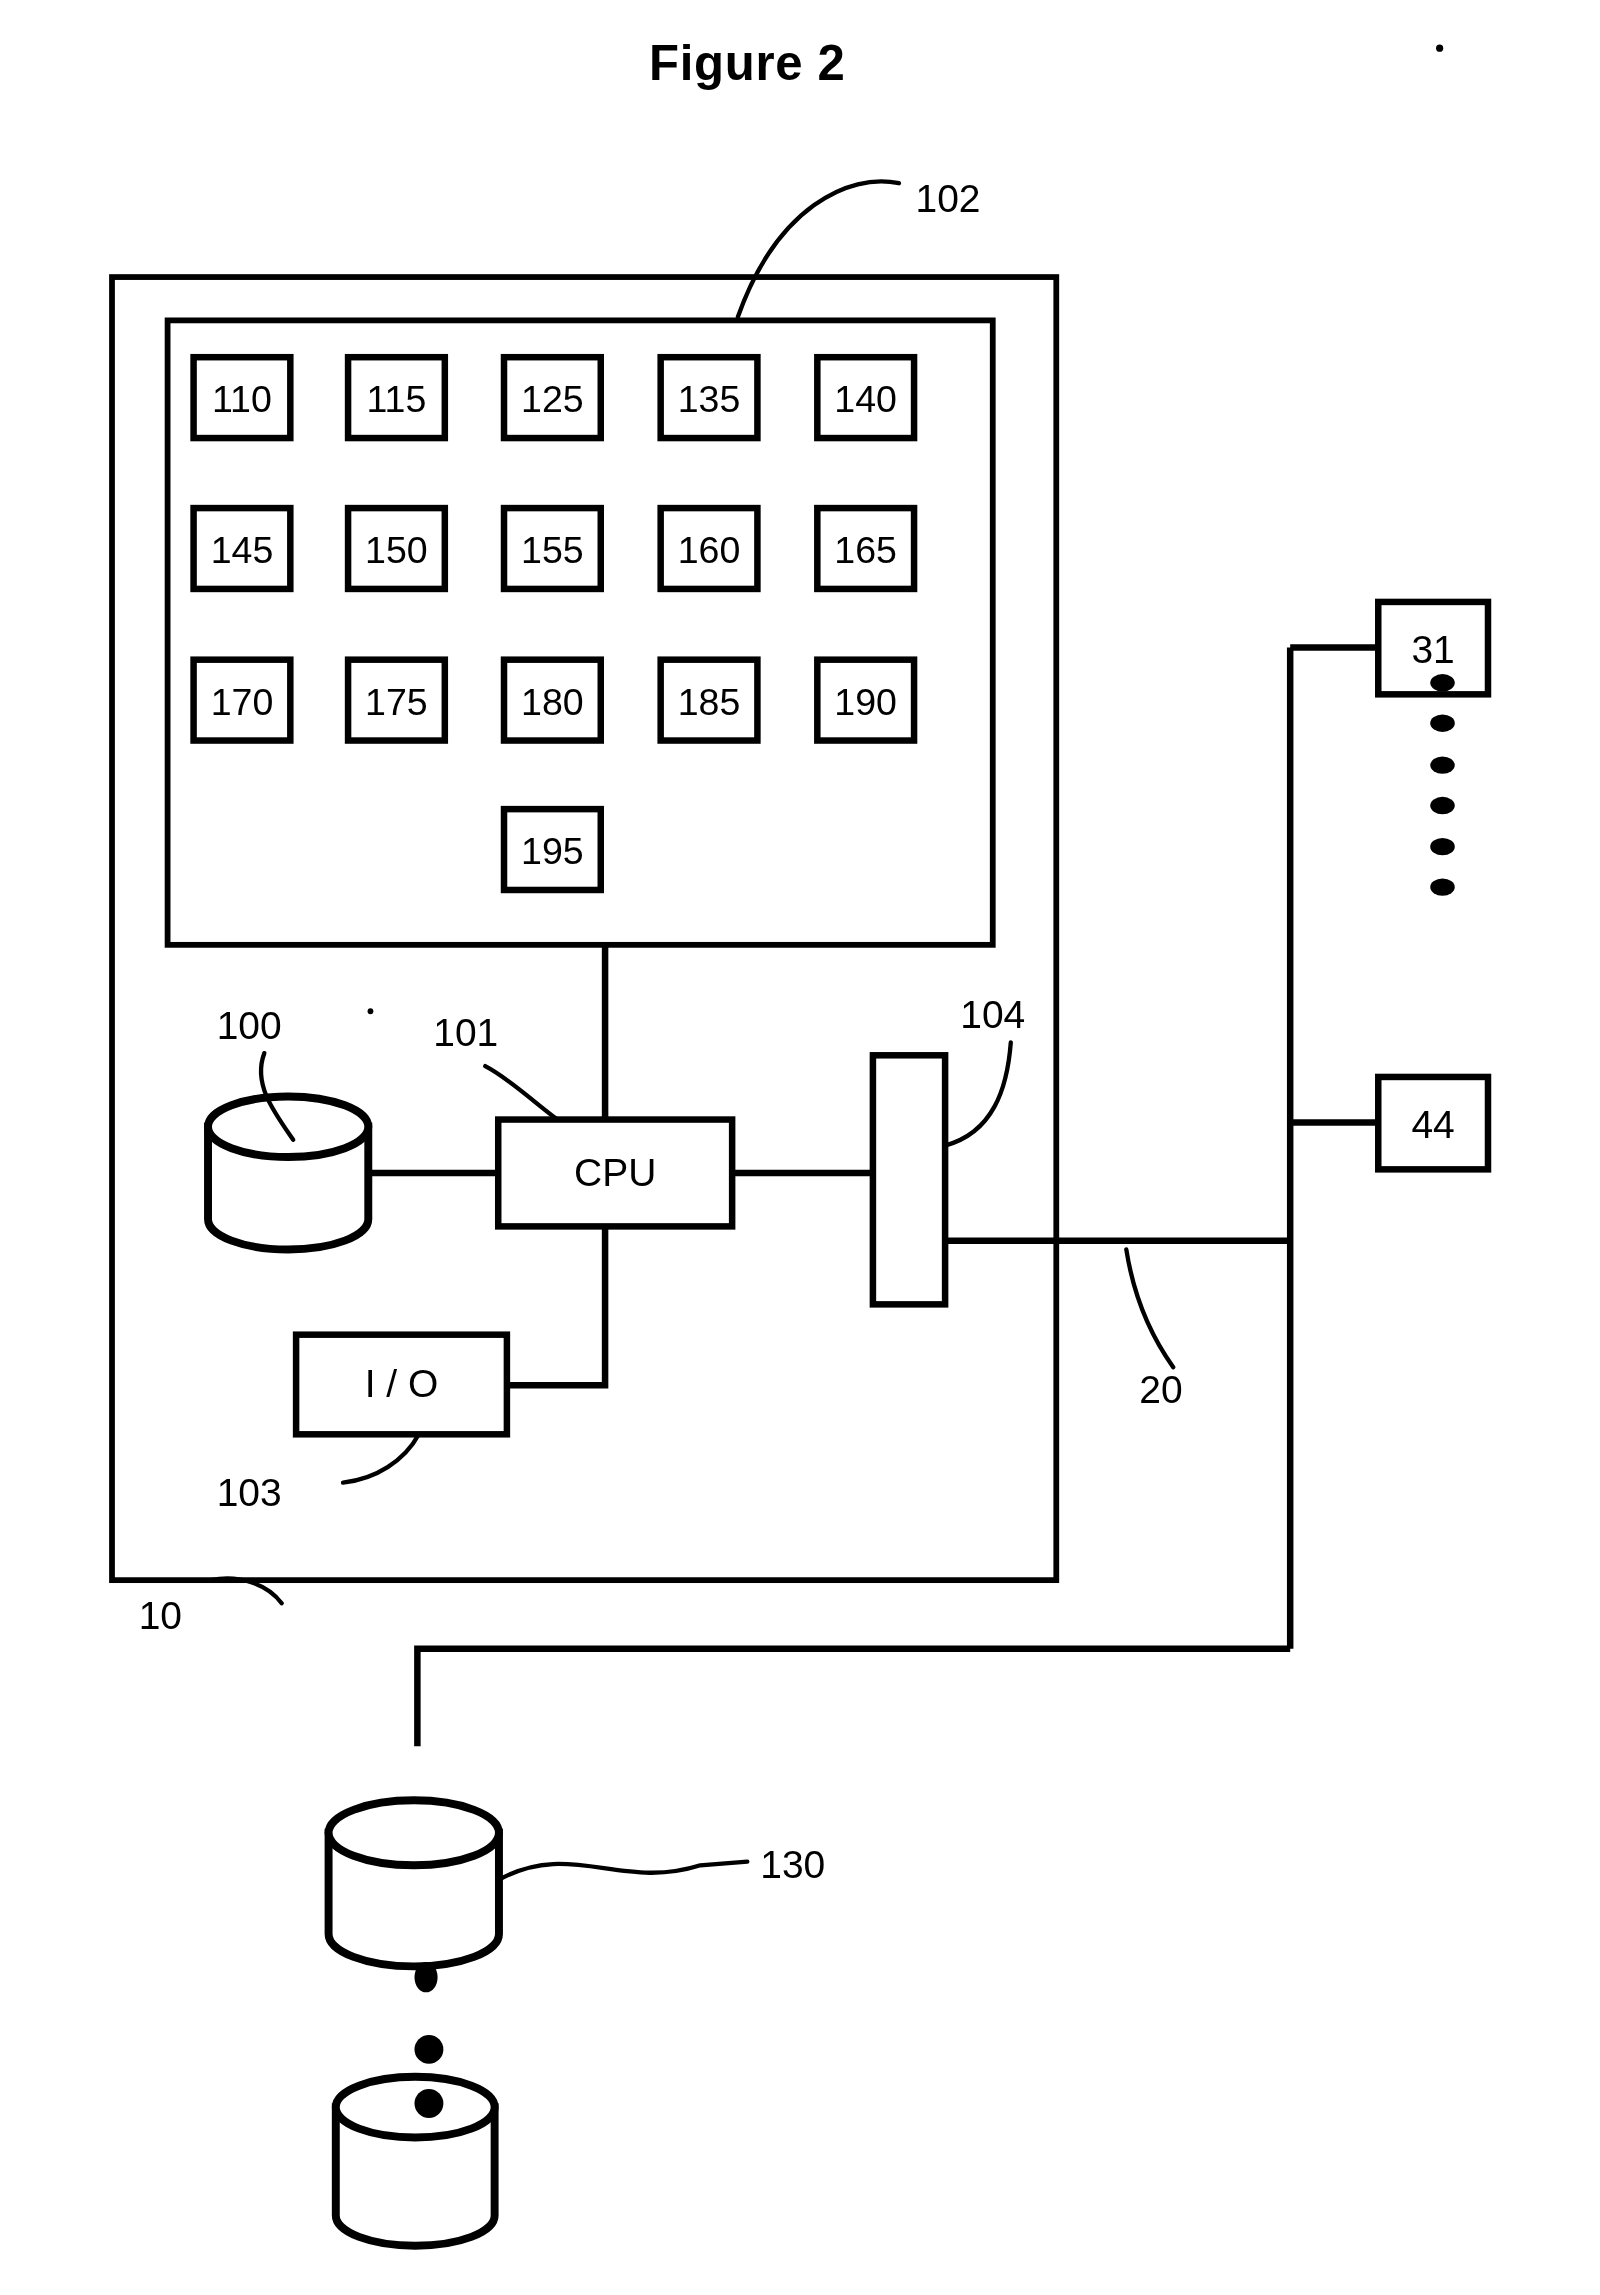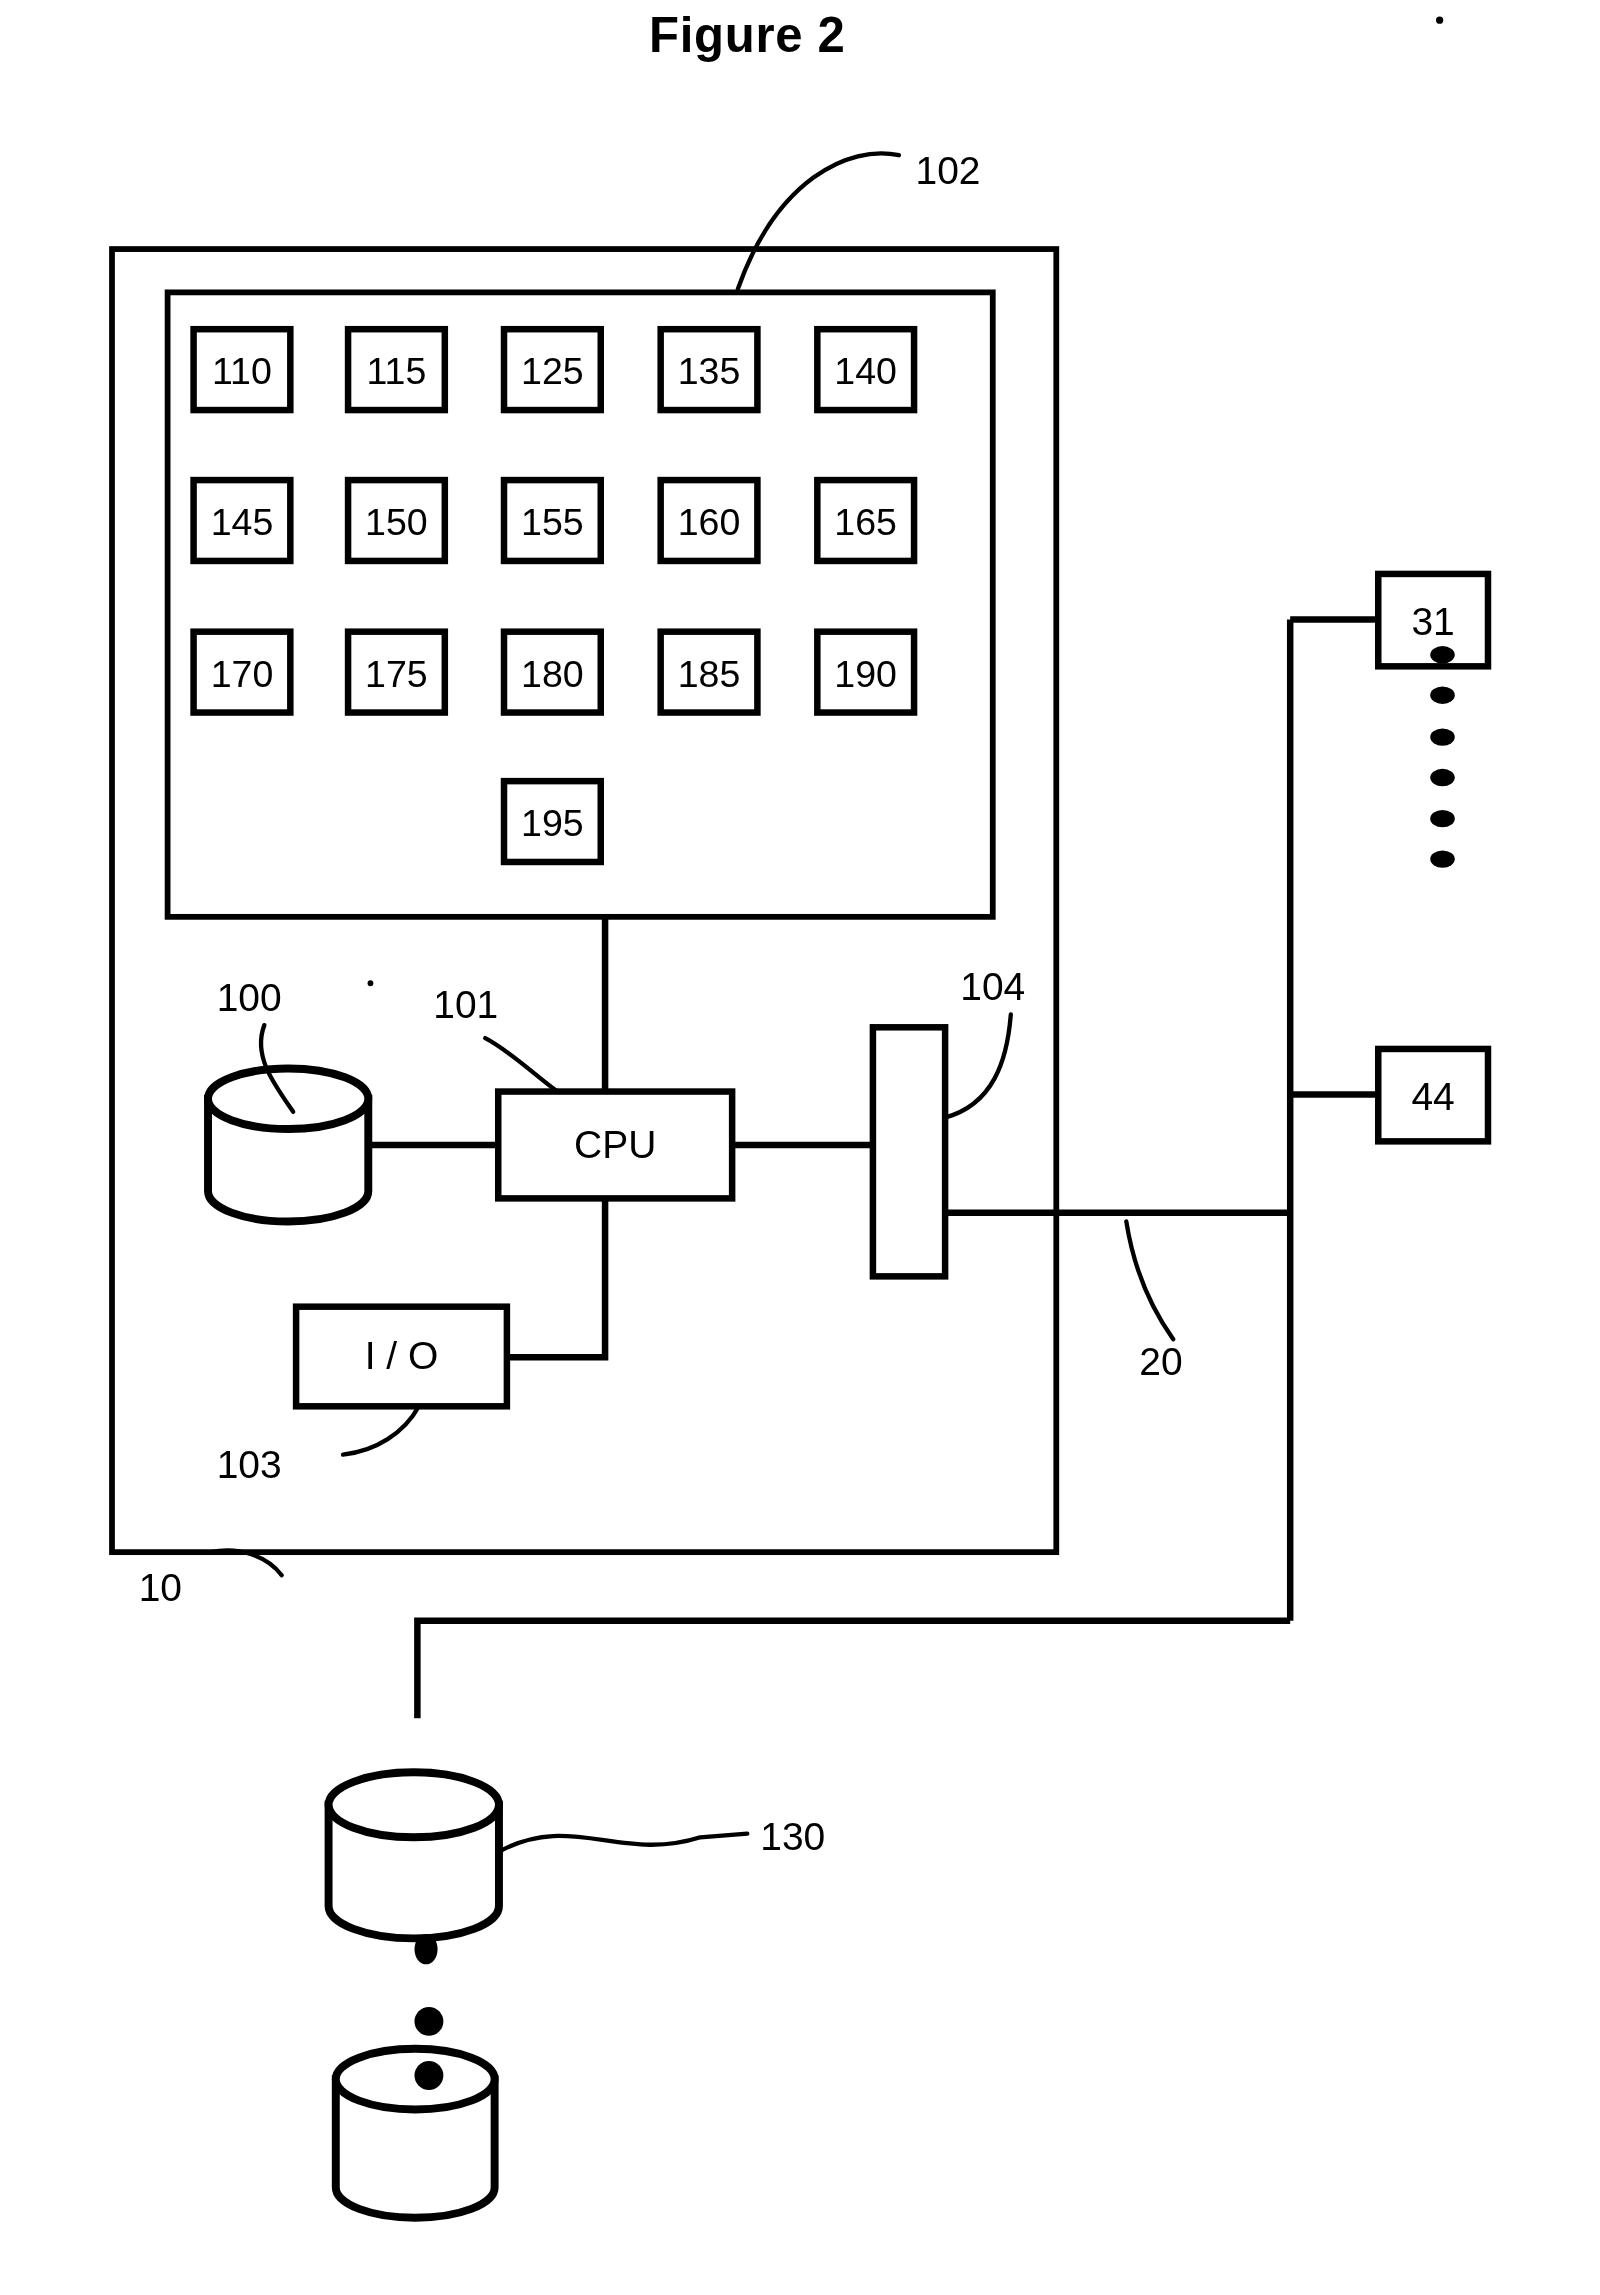--- a/index.html
+++ b/index.html
@@ -11,20 +11,21 @@
     width: 1600px;
     height: 2295px;
     font-family: "Liberation Sans", sans-serif;
     color: #000000;
     overflow: hidden;
     position: relative;
   }
   #figure-root {
     position: absolute;
     inset: 0;
+    margin-top: 28px;
   }
   svg#diagram {
     display: block;
     width: 1600px;
     height: 2295px;
   }
   .fig-title {
     font-family: "Liberation Sans", sans-serif;
     font-size: 68px;
     font-weight: 700;

